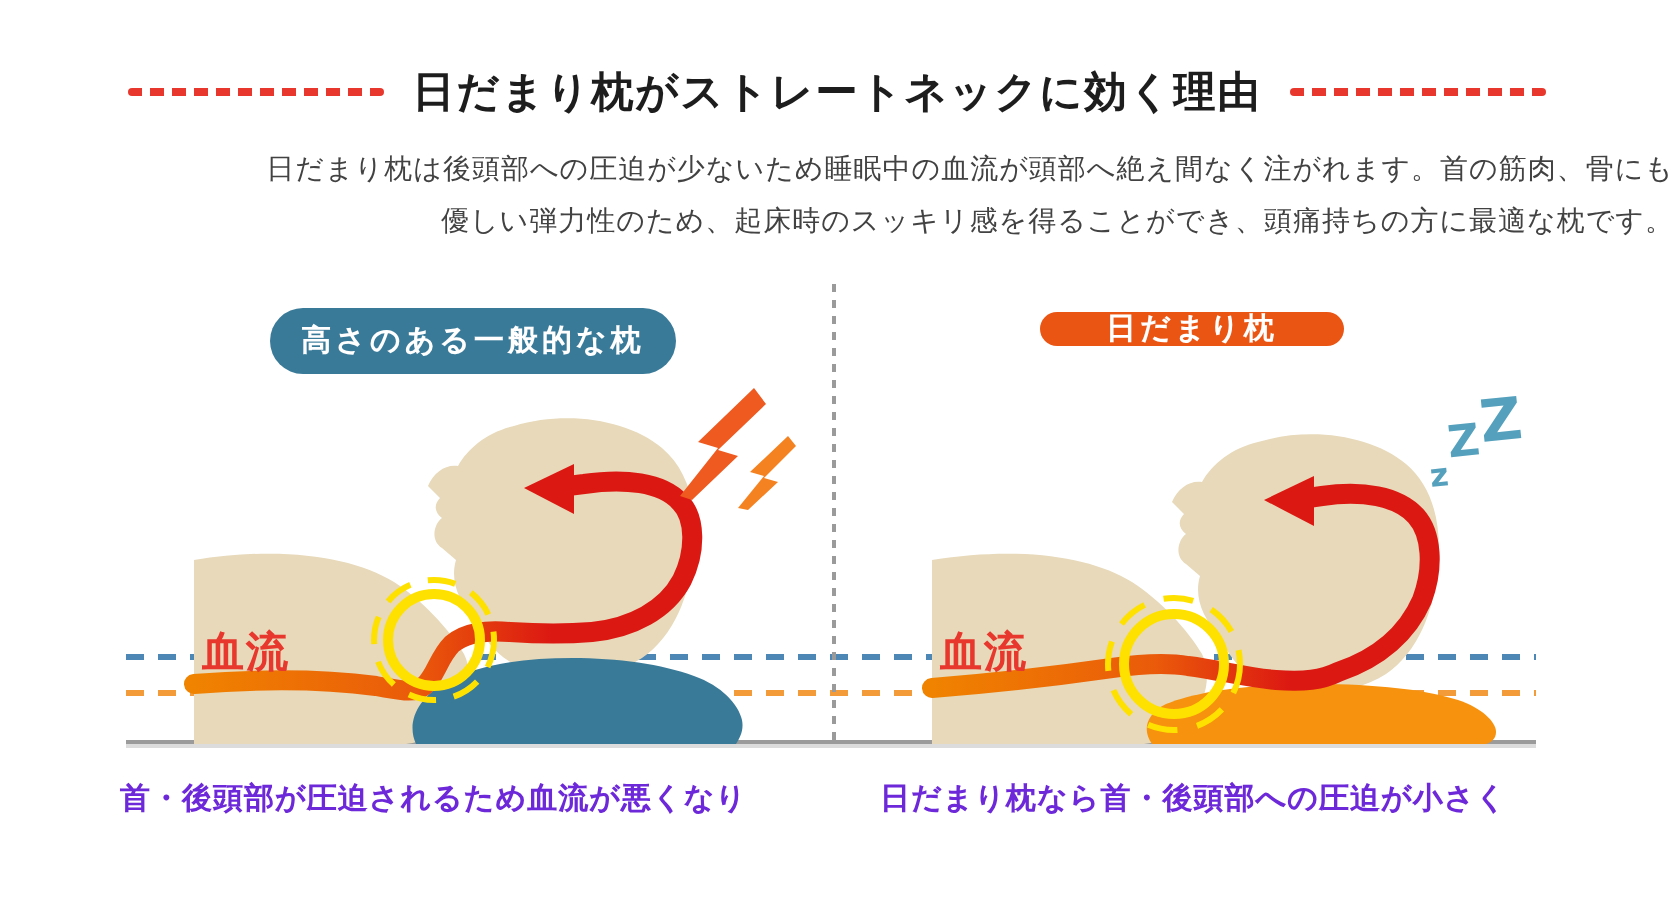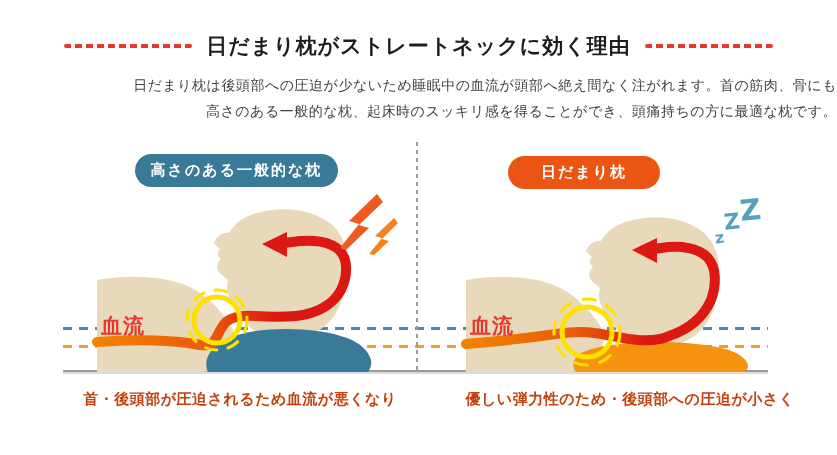--- a/index.html
+++ b/index.html
@@ -24,21 +24,21 @@
     position:absolute;top:60px;left:0;width:837px;text-align:right;
     font-size:14px;color:#424242;line-height:26px;letter-spacing:.5px;
   }
   
   .badge{
     position:absolute;display:flex;align-items:center;justify-content:center;
     color:#fff;font-weight:700;font-size:15px;letter-spacing:2px;border-radius:17px;
     white-space:nowrap;
   }
   .badge-teal{left:135px;top:142px;width:203px;height:33px;background:var(--badge-teal);}
-  .badge-orange{left:508px;top:144px;width:152px;height:33px;background:var(--badge-orange);}
+  .badge-orange{left:520px;top:144px;width:152px;height:17px;background:var(--badge-orange);}
   
   .divider-dash{
     position:absolute;left:416px;top:130px;width:2px;height:231px;
     background:repeating-linear-gradient(180deg,#9a9a9a 0 4px,transparent 4px 8px);
   }
   .h-dash{position:absolute;left:63px;width:705px;height:3px;}
   .h-dash-blue{top:315px;background:repeating-linear-gradient(90deg,var(--line-blue) 0 9px,transparent 9px 16px);}
   .h-dash-orange{top:333px;background:repeating-linear-gradient(90deg,var(--line-orange) 0 9px,transparent 9px 16px);}
   .baseline{
     position:absolute;left:63px;top:358px;width:705px;height:2px;background:#9b9b9b;
@@ -60,40 +60,40 @@
   
   .zzz{
     position:absolute;left:715px;top:184px;display:flex;align-items:flex-start;
     color:var(--zzz-teal);font-weight:700;line-height:1;
   }
   .zzz .z1{font-size:16px;transform:translateY(34px) rotate(-6deg);}
   .zzz .z2{font-size:22px;transform:translateY(15px) rotate(-6deg);}
   .zzz .z3{font-size:29px;transform:translateY(0) rotate(-6deg);}
   
   .caption{
-    position:absolute;top:374px;text-align:center;
-    font-size:15px;font-weight:700;color:#c2410c;line-height:27px;letter-spacing:.5px;
+    position:absolute;top:374px;text-align:left;
+    font-size:15px;font-weight:700;color:#6d28d9;line-height:27px;letter-spacing:.5px;
   }
   .caption-left{left:60px;width:360px;}
   .caption-right{left:440px;width:380px;}
 </style>
 </head>
 <body>
 
 <div class="page">
 
   <div class="title-row">
     <span class="title-dash"></span>
     <h1 class="page-title" style="margin:0">日だまり枕がストレートネックに効く理由</h1>
     <span class="title-dash"></span>
   </div>
 
   <div class="intro">
     <div>日だまり枕は後頭部への圧迫が少ないため睡眠中の血流が頭部へ絶え間なく注がれます。首の筋肉、骨にも</div>
-    <div>高さのある一般的な枕、起床時のスッキリ感を得ることができ、頭痛持ちの方に最適な枕です。</div>
+    <div>優しい弾力性のため、起床時のスッキリ感を得ることができ、頭痛持ちの方に最適な枕です。</div>
   </div>
 
   <div class="h-dash h-dash-blue"></div>
   <div class="h-dash h-dash-orange"></div>
   <div class="baseline"></div>
   <div class="divider-dash"></div>
   <div class="bottom-dash"></div>
 
   <svg class="illu illu-left" viewBox="63 175 354 190">
     <defs>
@@ -159,16 +159,16 @@
     <span class="z3">Z</span>
   </div>
 
   <div class="badge badge-teal">高さのある一般的な枕</div>
   <div class="badge badge-orange">日だまり枕</div>
 
   <div class="caption caption-left">
     <div>首・後頭部が圧迫されるため血流が悪くなり</div>
   </div>
   <div class="caption caption-right">
-    <div>優しい弾力性のため・後頭部への圧迫が小さく</div>
+    <div>日だまり枕なら首・後頭部への圧迫が小さく</div>
   </div>
 
 </div>
 
 </body></html>

